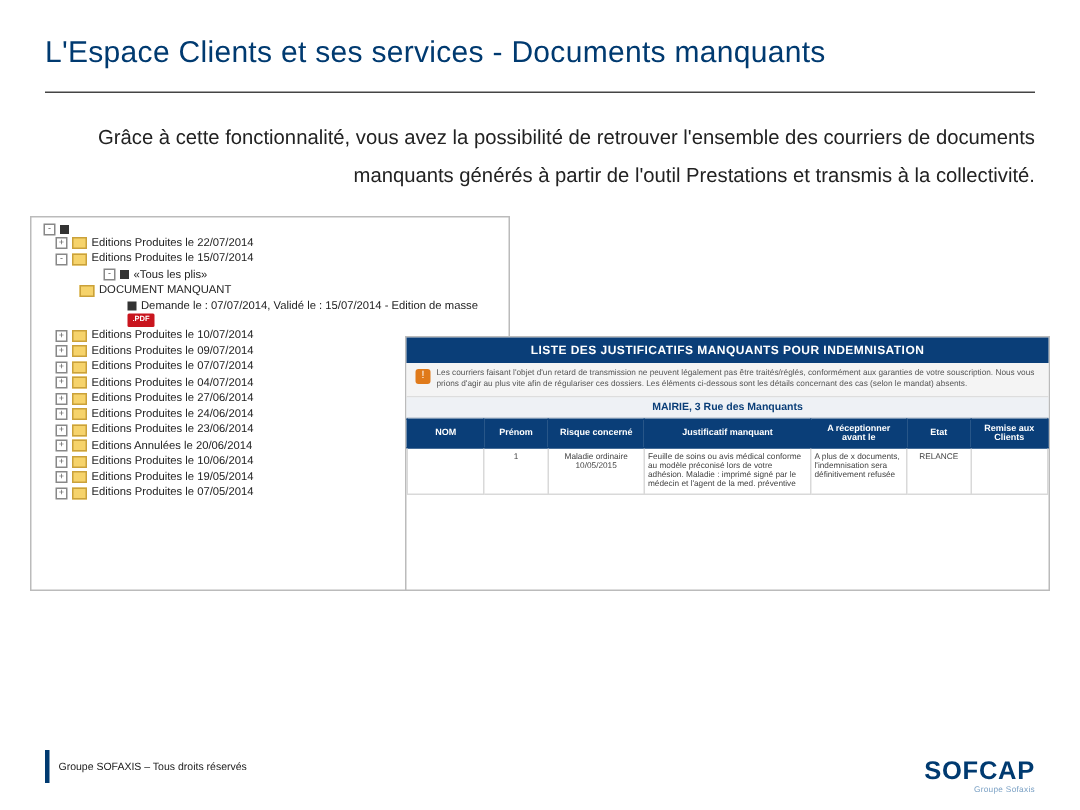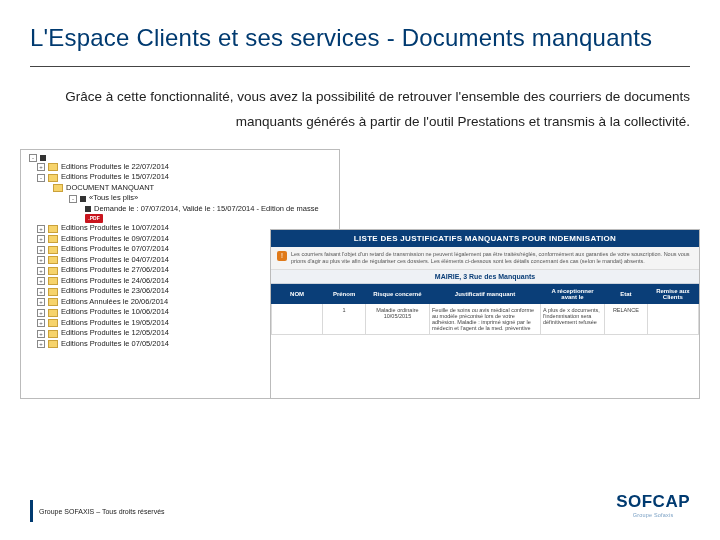--- a/index.html
+++ b/index.html
@@ -1,20 +1,20 @@
 <!DOCTYPE html>
 <html><head>
 <meta charset="utf-8">
 <style>
   * { box-sizing: border-box; margin: 0; padding: 0; }
   html, body { width: 720px; height: 540px; font-family: Arial, Helvetica, sans-serif; background: #fff; color: #222; }
 
   .slide { position: relative; width: 720px; height: 540px; padding: 24px 30px 0 30px; }
 
-  .title { font-size: 24px; color: #003a70; font-weight: 400; letter-spacing: .2px; }
+  .title { font-size: 20px; color: #003a70; font-weight: 400; letter-spacing: .2px; }
   .hr    { margin: 14px 0 18px 0; height: 1px; background: #444; }
 
   .body-text { font-size: 13.5px; line-height: 1.85; color: #222; text-align: right; }
 
   .panels { position: relative; margin-top: 14px; height: 270px; }
 
   
   .tree { position: absolute; left: -10px; top: 0; width: 320px; height: 250px;
           border: 1px solid #bbb; background: #fff; font-size: 7.5px; line-height: 1.4;
           padding: 4px 4px 16px 8px; overflow: hidden; }
@@ -47,21 +47,21 @@
              padding:3px 2px; border:1px solid #0a3e78; }
   .jtab td { font-size:5.5px; color:#444; padding:3px 2px; border:1px solid #d9d9d9;
              vertical-align:top; text-align:center; }
   .jtab td.left { text-align:left; }
 
   
   .footer { position:absolute; left:30px; bottom:18px; display:flex; align-items:center; gap:6px; }
   .footer-bar { width:3px; height:22px; background:#003a70; }
   .footer-text { font-size:7px; color:#222; }
 
-  .brand { position:absolute; right:30px; bottom:22px; text-align:center; }
+  .brand { position:absolute; right:30px; bottom:10px; text-align:right; }
   .brand-main { font-size:17px; font-weight:bold; color:#003a70; letter-spacing:.5px; }
   .brand-sub  { font-size:5.5px; color:#7aa0c4; letter-spacing:.2px; }
 </style>
 </head>
 <body>
 
 <div class="slide">
   <div class="title">L'Espace Clients et ses services - Documents manquants</div>
   <div class="hr"></div>
   <div class="body-text">Grâce à cette fonctionnalité, vous avez la possibilité de retrouver l'ensemble des courriers de documents manquants générés à partir de l'outil Prestations et transmis à la collectivité.</div>
@@ -76,29 +76,29 @@
         <div class="tree-row lvl1">
           <span class="exp">+</span>
           <span class="ico-folder"></span>
           <span class="tree-label">Editions Produites le 22/07/2014</span>
         </div>
         <div class="tree-row lvl1">
           <span class="exp">-</span>
           <span class="ico-folder"></span>
           <span class="tree-label">Editions Produites le 15/07/2014</span>
         </div>
-        <div class="tree-row lvl2">
-          <span class="ico-folder"></span>
-          <span class="tree-label">DOCUMENT MANQUANT</span>
-        </div>
         <div class="tree-row lvl3">
           <span class="exp">-</span>
           <span class="ico-node"></span>
           <span class="tree-label">«Tous les plis»</span>
         </div>
+        <div class="tree-row lvl2">
+          <span class="ico-folder"></span>
+          <span class="tree-label">DOCUMENT MANQUANT</span>
+        </div>
         <div class="tree-row lvl4">
           <span class="ico-node"></span>
           <span class="tree-label">Demande le : 07/07/2014, Validé le : 15/07/2014 - Edition de masse</span>
         </div>
         <div class="tree-row lvl4">
           <span class="ico-pdf">.PDF</span>
           <span class="tree-label"></span>
         </div>
         <div class="tree-row lvl1">
           <span class="exp">+</span>
@@ -142,25 +142,20 @@
         </div>
         <div class="tree-row lvl1">
           <span class="exp">+</span>
           <span class="ico-folder"></span>
           <span class="tree-label">Editions Produites le 10/06/2014</span>
         </div>
         <div class="tree-row lvl1">
           <span class="exp">+</span>
           <span class="ico-folder"></span>
           <span class="tree-label">Editions Produites le 19/05/2014</span>
-        </div>
-        <div class="tree-row lvl1">
-          <span class="exp">+</span>
-          <span class="ico-folder"></span>
-          <span class="tree-label">Editions Produites le 12/05/2014</span>
         </div>
         <div class="tree-row lvl1">
           <span class="exp">+</span>
           <span class="ico-folder"></span>
           <span class="tree-label">Editions Produites le 07/05/2014</span>
         </div>
       </div>
 
     <div class="list">
       <div class="list-header">LISTE DES JUSTIFICATIFS MANQUANTS POUR INDEMNISATION</div>

